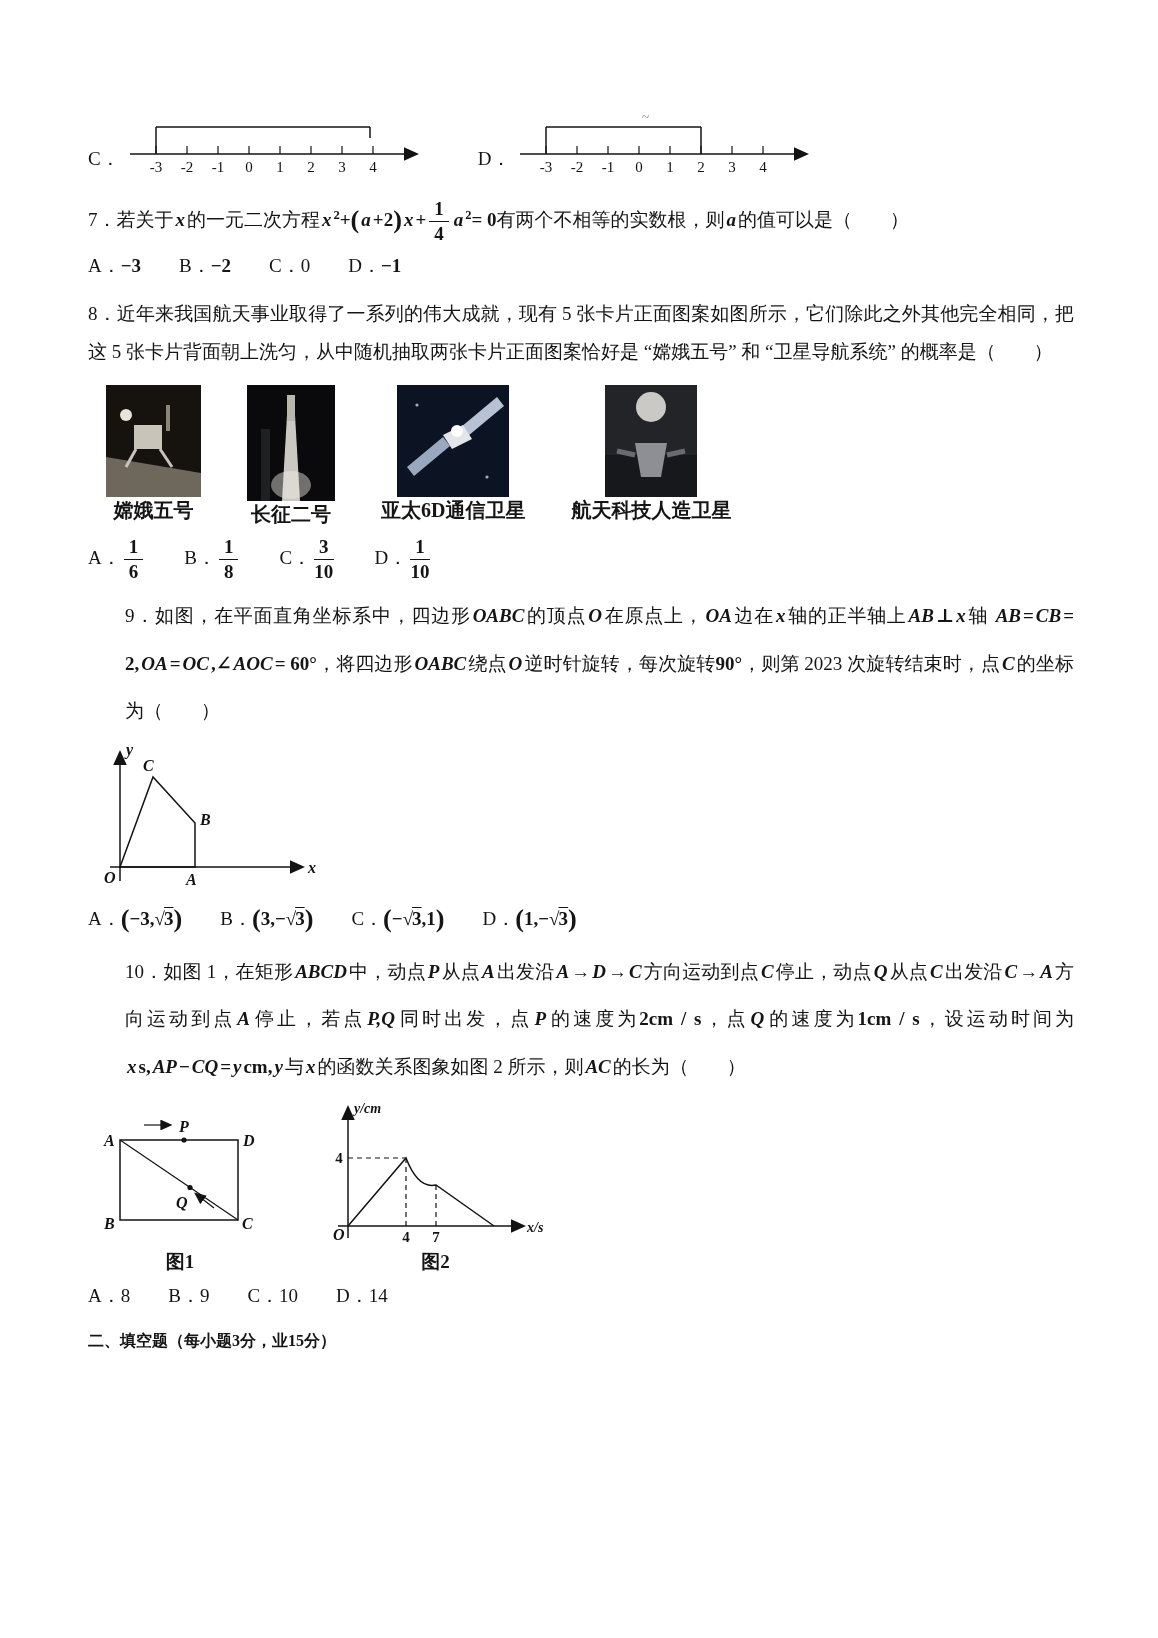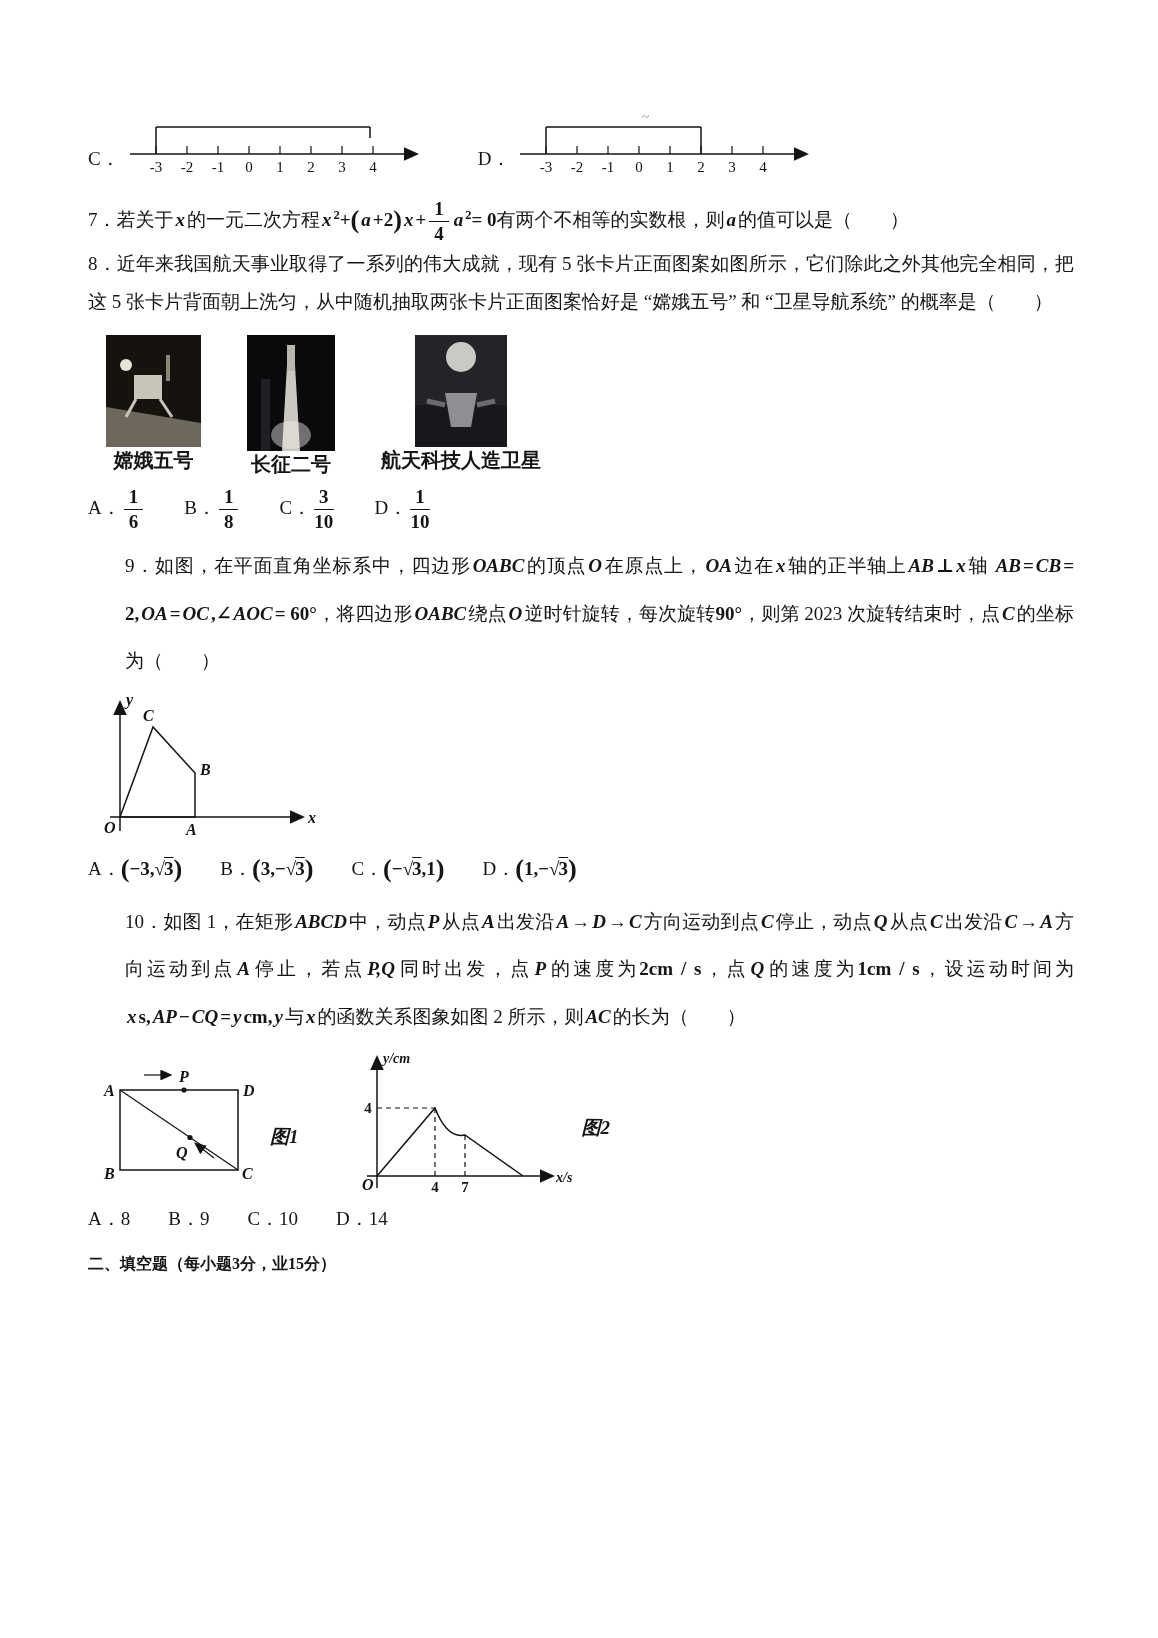--- a/index.html
+++ b/index.html
@@ -38,22 +38,22 @@
   .squig { font-size:13px; fill:#777; }
 
   
   .cards-row { display:flex; gap:46px; margin:14px 0 8px 18px; align-items:flex-start; }
   .card { display:flex; flex-direction:column; align-items:center; gap:0; }
   .card-caption { font-weight:bold; font-size:20px; white-space:nowrap; }
 
   
   .fig-block { margin:4px 0 2px 2px; display:inline-block; }
   .figs-row { display:flex; gap:48px; margin:6px 0 0 2px; align-items:flex-end; }
-  .fig-col { display:flex; flex-direction:row; align-items:center; }
-  .fig-caption { font-weight:bold; font-size:19px; margin-top:11px;font-style:italic; }
+  .fig-col { display:flex; flex-direction:column; align-items:center; }
+  .fig-caption { font-weight:bold; font-size:19px; margin-top:1px; }
 
   .section-title { font-weight:bold; font-size:16px; margin:16px 0 10px; }
   .q11 { margin-top:18px; line-height:2.2; }
 </style>
 </head>
 <body>
 
 <div class="page">
 
   
@@ -130,20 +130,21 @@
           <line x1="32" y1="15" x2="32" y2="42"></line>
           <line x1="32" y1="15" x2="187" y2="15"></line>
           <line x1="187" y1="15" x2="187" y2="42"></line>
         </g>
       </svg>
     </div>
   </div>
 
   
   <div class="para"><span class="tk-txt">7．若关于</span><span class="tk-m">x</span><span class="tk-txt">的一元二次方程</span><span class="tk-m">x</span><span class="tk-sup">2</span><span class="tk-b">+</span><span class="tk-p">(</span><span class="tk-m">a</span><span class="tk-b">+2</span><span class="tk-p">)</span><span class="tk-m">x</span><span class="tk-b">+</span><span class="frac"><span class="fnum">1</span><span class="fden">4</span></span><span class="tk-m">a</span><span class="tk-sup">2</span><span class="tk-b">= 0</span><span class="tk-txt">有两个不相等的实数根，则</span><span class="tk-m">a</span><span class="tk-txt">的值可以是（　　）</span></div>
+  <div class="para opts"><span class="tk-txt">A．</span><span class="tk-b">−3</span><span class="tk-txt">　　B．</span><span class="tk-b">−2</span><span class="tk-txt">　　C．0　　D．</span><span class="tk-b">−1</span></div>
 
   
   <div class="para">8．近年来我国航天事业取得了一系列的伟大成就，现有 5 张卡片正面图案如图所示，它们除此之外其他完全相同，把这 5 张卡片背面朝上洗匀，从中随机抽取两张卡片正面图案恰好是 “嫦娥五号” 和 “卫星导航系统” 的概率是（　　）</div>
 
   <div class="cards-row">
     <div class="card">
       <svg width="95" height="112" viewBox="0 0 95 112">
         <rect width="95" height="112" fill="#16130f"></rect>
         <polygon points="0,72 95,88 95,112 0,112" fill="#6e675c"></polygon>
         <rect x="28" y="40" width="28" height="24" fill="#c9c4ba"></rect>
@@ -159,20 +160,32 @@
       <svg width="88" height="116" viewBox="0 0 88 116">
         <rect width="88" height="116" fill="#0a0a0c"></rect>
         <rect x="14" y="44" width="9" height="72" fill="#1f2024"></rect>
         <polygon points="40,30 48,30 53,116 35,116" fill="#dcd9d2" opacity="0.92"></polygon>
         <rect x="40" y="10" width="8" height="26" fill="#b9b6ae"></rect>
         <ellipse cx="44" cy="100" rx="20" ry="14" fill="#f0ede6" opacity="0.45"></ellipse>
       </svg>
       <div class="card-caption">长征二号</div>
     </div>
 
+    <div class="card">
+      <svg width="112" height="112" viewBox="0 0 112 112">
+        <rect width="112" height="112" fill="#0c1322"></rect>
+        <polygon points="10,82 46,52 53,61 17,91" fill="#9aa8bf"></polygon>
+        <polygon points="64,42 100,12 107,21 71,51" fill="#b7c2d4"></polygon>
+        <polygon points="46,50 66,40 75,54 55,64" fill="#e2e6ea"></polygon>
+        <circle cx="60" cy="46" r="6" fill="#ffffff"></circle>
+        <circle cx="20" cy="20" r="1.6" fill="#aab"></circle>
+        <circle cx="90" cy="92" r="1.6" fill="#aab"></circle>
+      </svg>
+      <div class="card-caption">亚太6D通信卫星</div>
+    </div>
 
 
     <div class="card">
       <svg width="92" height="112" viewBox="0 0 92 112">
         <rect width="92" height="112" fill="#232428"></rect>
         <rect x="0" y="70" width="92" height="42" fill="#17181b"></rect>
         <circle cx="46" cy="22" r="15" fill="#e8e6e0" opacity="0.85"></circle>
         <polygon points="30,58 62,58 56,92 36,92" fill="#8e8f94"></polygon>
         <line x1="12" y1="66" x2="30" y2="70" stroke="#6a6b70" stroke-width="5"></line>
         <line x1="62" y1="70" x2="80" y2="66" stroke="#6a6b70" stroke-width="5"></line>

